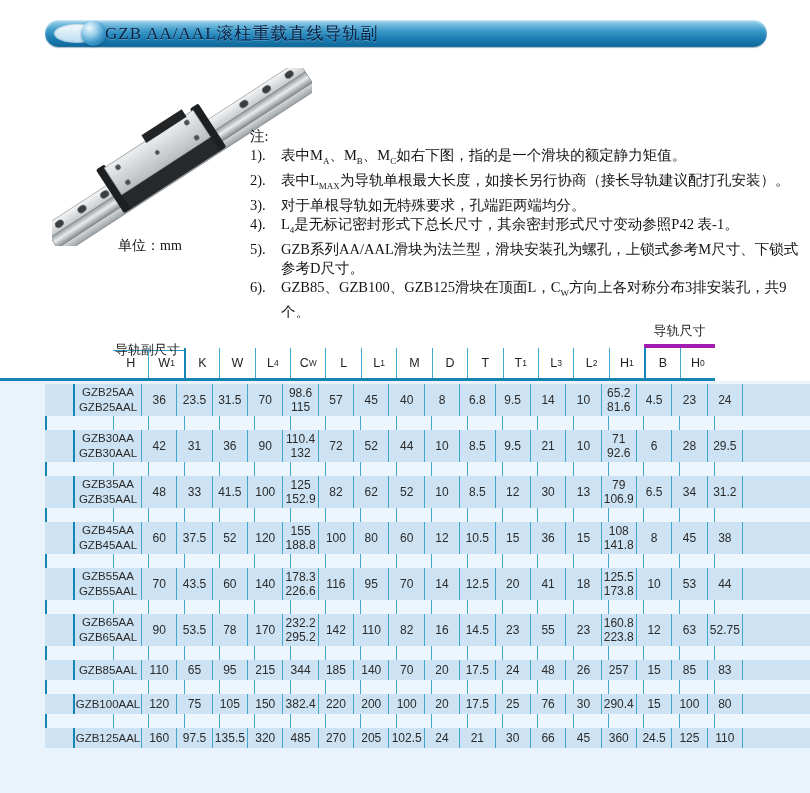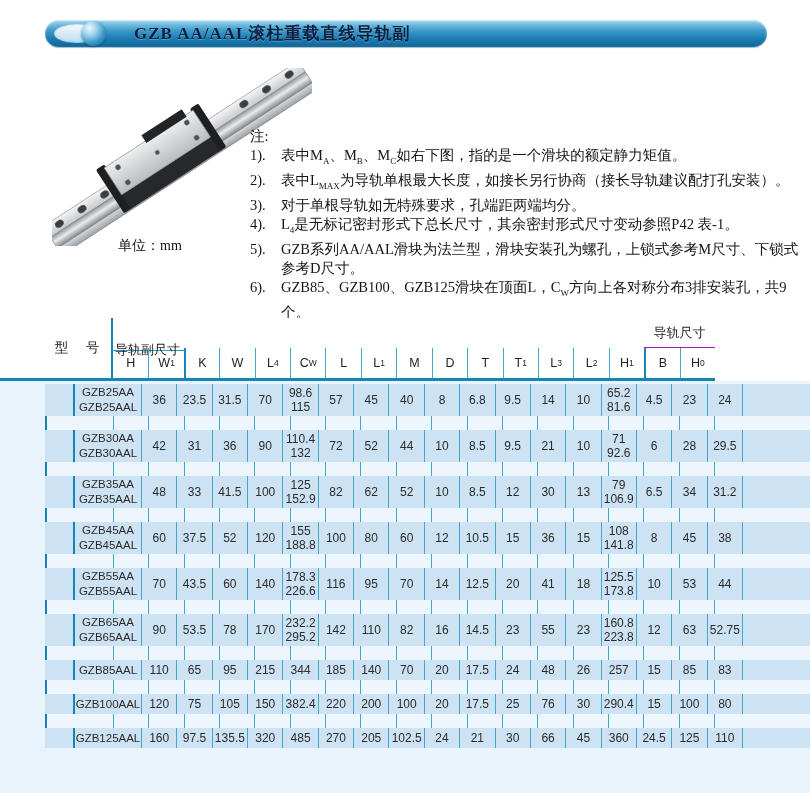--- a/index.html
+++ b/index.html
@@ -19,21 +19,21 @@
     background:linear-gradient(180deg,#f6fbfe,#b9dcf0);
     box-shadow:inset 0 0 2px rgba(20,90,140,.5);
     position:relative;
   }
   .banner-sphere{
     position:absolute;left:27px;top:-3px;width:25px;height:25px;border-radius:50%;
     background:radial-gradient(circle at 34% 28%, #ecf7fd 0%, #9fd2ec 30%, #3b96c9 62%, #10649b 100%);
     box-shadow:0 1px 2px rgba(0,50,90,.4);
   }
   .banner-title{
-    margin-left:34px;font-family:"Liberation Serif",serif;font-weight:bold;font-size:17px;
+    margin-left:5px;font-family:"Liberation Serif",serif;font-weight:normal;font-size:17px;
     color:#0b2042;letter-spacing:1px;text-shadow:0 1px 0 rgba(255,255,255,.25);
   }
   
   .figure{position:absolute;left:52px;top:68px;width:260px;height:178px;}
   .unit-label{
     position:absolute;left:118px;top:237px;font-family:"Liberation Serif",serif;
     font-size:14px;color:#111;
   }
   
   .notes{
@@ -55,21 +55,21 @@
   }
   .thead sub{font-size:8.5px;}
   .model-head{
     grid-row:1/3;grid-column:1;border-right:2px solid #1486b6;
     display:flex;align-items:center;justify-content:center;font-size:13.5px;letter-spacing:2px;
     box-sizing:border-box;
   }
   .ghead{display:flex;align-items:center;justify-content:center;font-size:13px;box-sizing:border-box;}
   .group1{grid-row:1;grid-column:2/4;border-bottom:1px solid #2f9cc6;border-right:2px solid #1486b6;margin-top:32px;}
   .group2{grid-row:1;grid-column:4/17;border-bottom:1px solid #2f9cc6;border-right:2px solid #1486b6;}
-  .group3{grid-row:1;grid-column:17/19;border-bottom:1px solid #a21caf;}
+  .group3{grid-row:1;grid-column:17/19;border-bottom:4px solid #a21caf;}
   .col-head{
     grid-row:2;border-left:1px solid #44a7cd;display:flex;align-items:center;justify-content:center;
     font-size:12.5px;box-sizing:border-box;
   }
   .col-head.no-left{border-left:none;}
   .col-head.thick-left{border-left:2px solid #1486b6;}
   .tbody{position:absolute;left:45px;top:384px;width:765px;}
   .band{height:32px;background:#cde2f2;width:765px;padding-left:28px;}
   .band.short{height:20px;}
   .gap{height:14px;background:#eef6fd;width:765px;}
@@ -175,21 +175,20 @@
   <div class="note-item">
     <span class="note-num">6).</span>
     <span class="note-text">GZB85、GZB100、GZB125滑块在顶面L，C<sub>W</sub>方向上各对称分布3排安装孔，共9个。</span>
   </div>
 </div>
 
 <div class="lower-bg"></div>
 <div class="header-underline"></div>
 
 <div class="thead">
-  <div class="model-head">型　号</div>
   <div class="ghead group1">导轨副尺寸</div>
   <div class="ghead group3">导轨尺寸</div>
 
 <div class="col-head no-left" style="grid-column: 2;">H</div>
     <div class="col-head" style="grid-column: 3;">W<sub>1</sub></div>
     <div class="col-head thick-left" style="grid-column: 4;">K</div>
     <div class="col-head" style="grid-column: 5;">W</div>
     <div class="col-head" style="grid-column: 6;">L<sub>4</sub></div>
     <div class="col-head" style="grid-column: 7;">C<sub>W</sub></div>
     <div class="col-head" style="grid-column: 8;">L</div>

